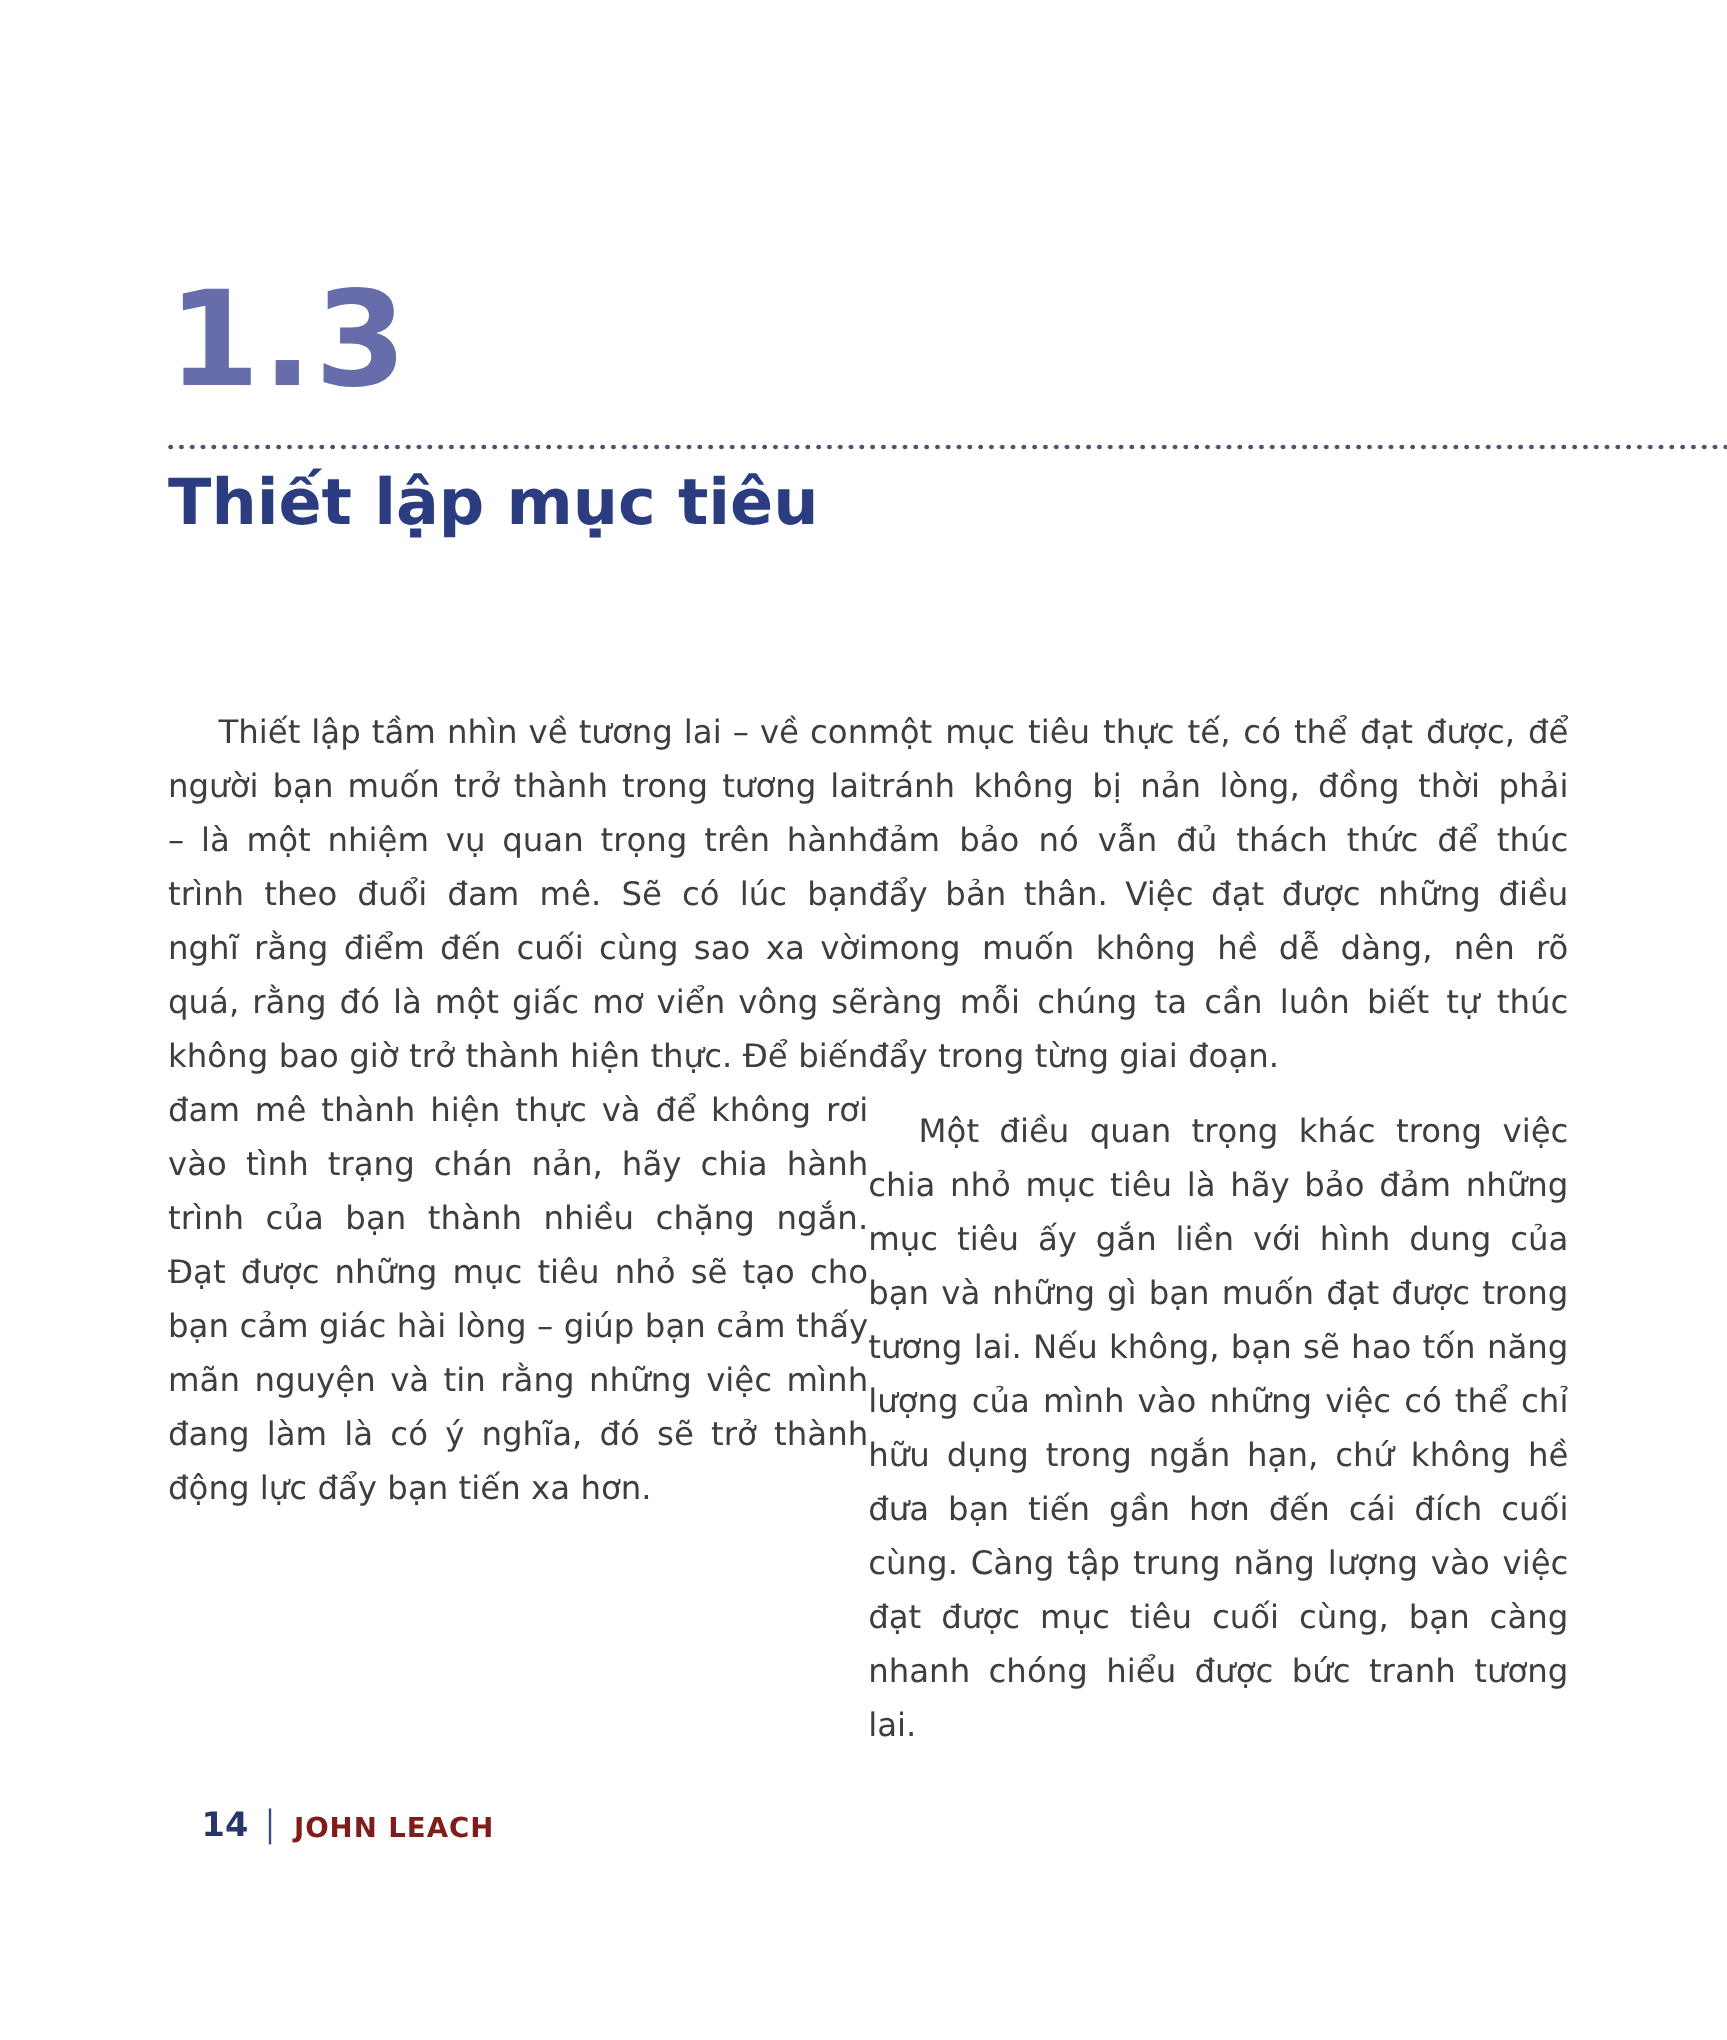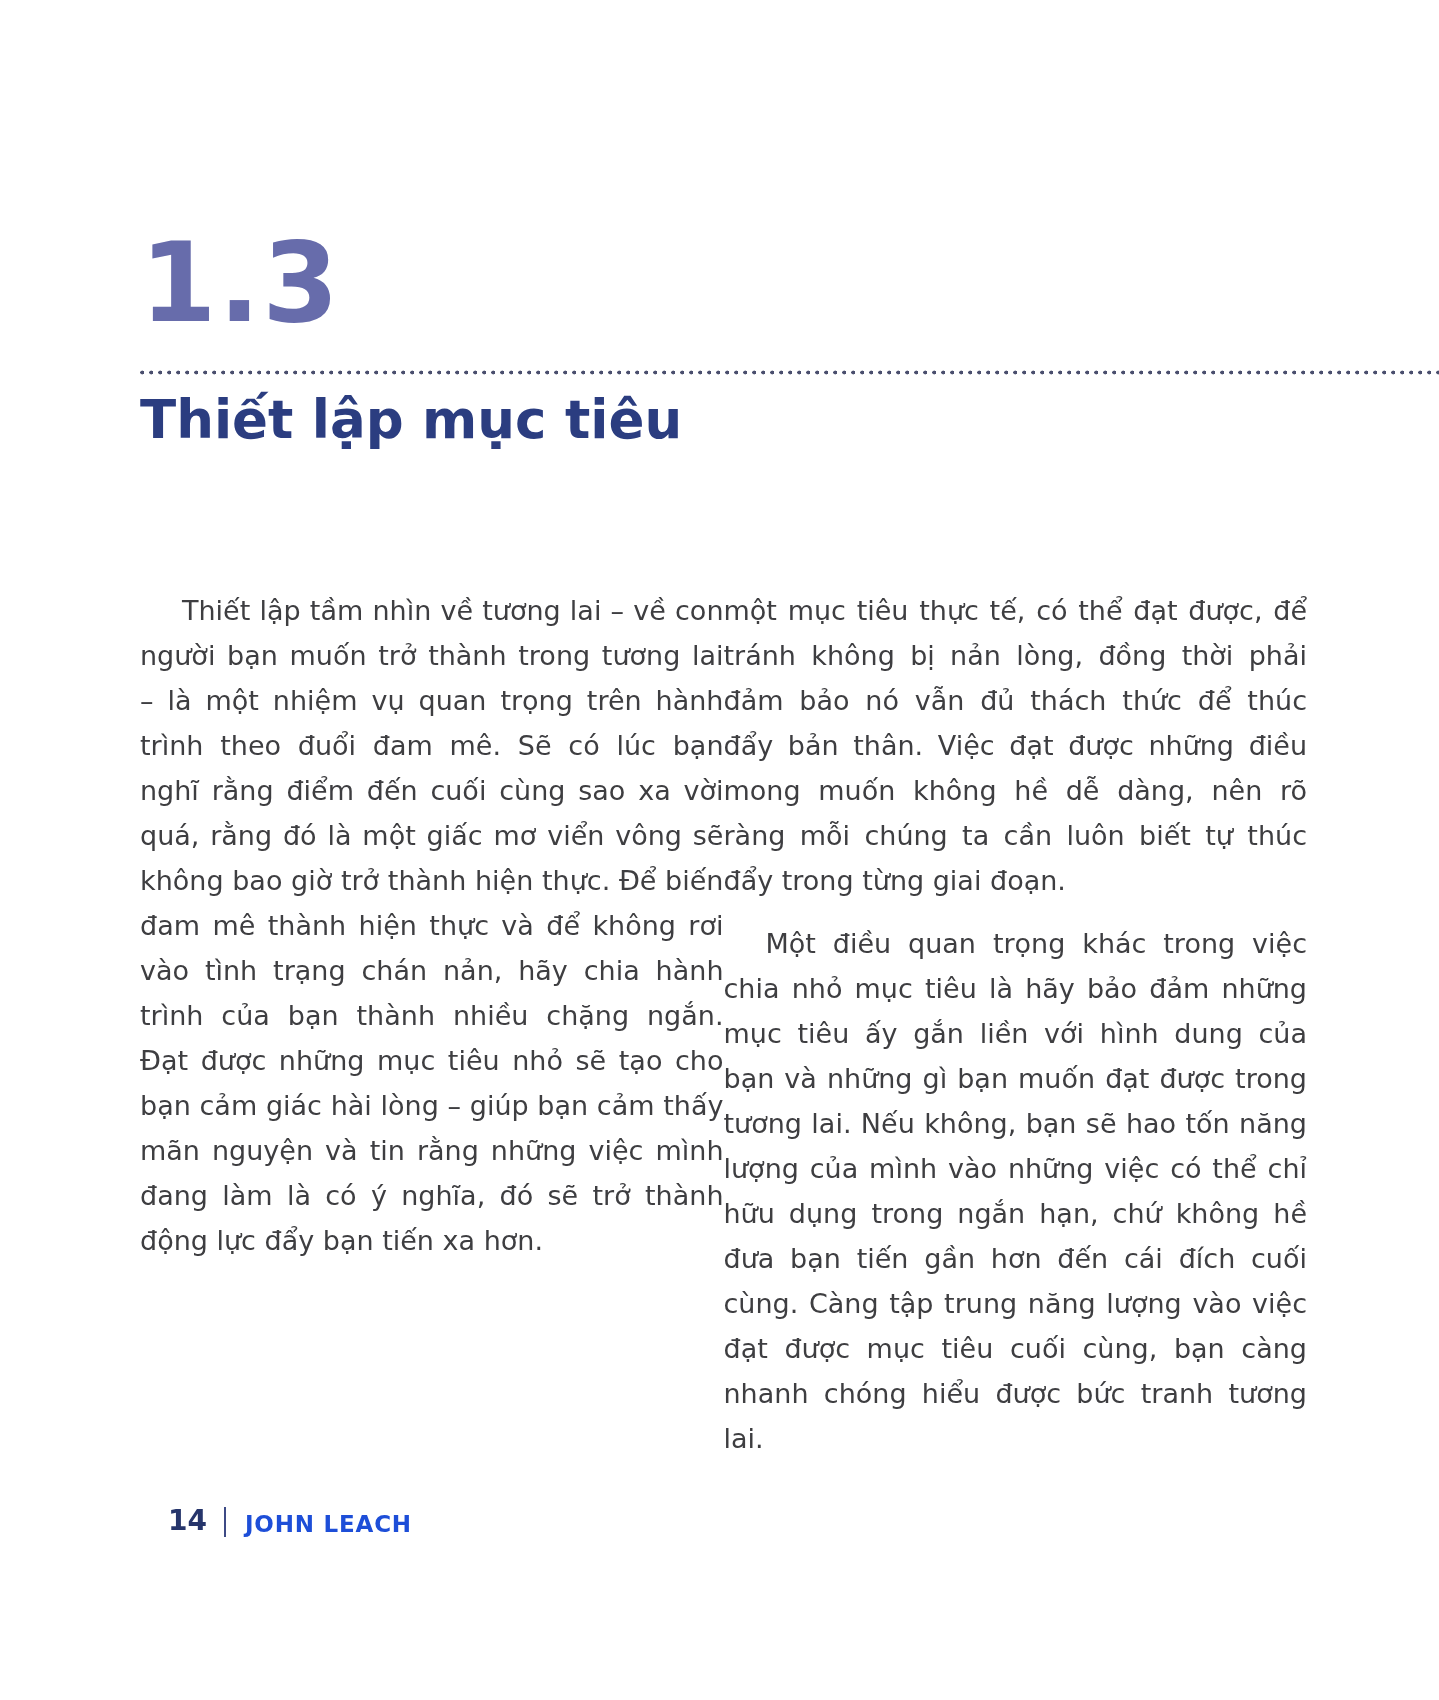--- a/index.html
+++ b/index.html
@@ -90,21 +90,21 @@
   }
   .sep {
     width: 2px;
     height: 30px;
     background: #3d4a85;
     margin: 0 19px 0 17px;
   }
   .author {
     font-size: 23px;
     font-weight: bold;
-    color: #1d4ed8;
+    color: #7f1d1d;
     letter-spacing: 0.8px;
   }
 </style>
 </head>
 <body>
 
 <div class="page">
 
   <header class="chapter-header">
     <div class="section-number">1.3</div>

